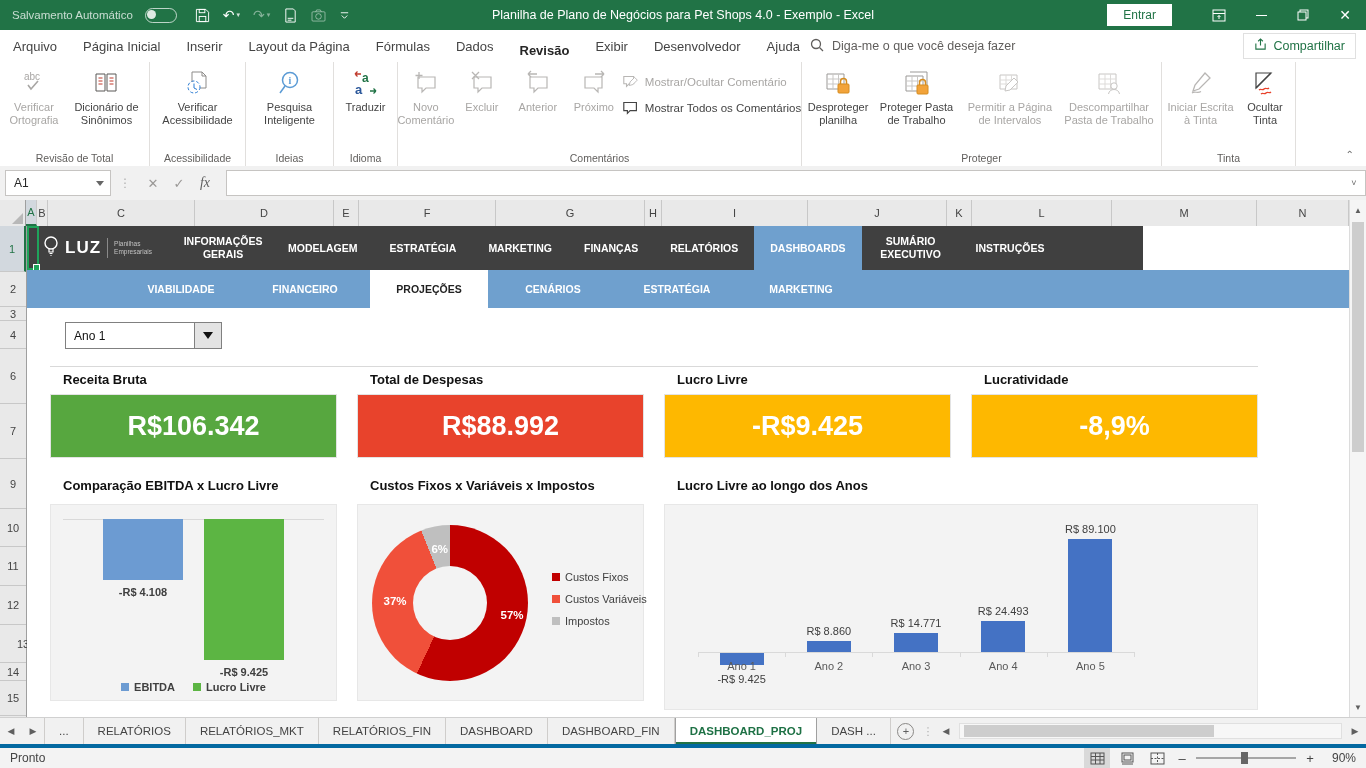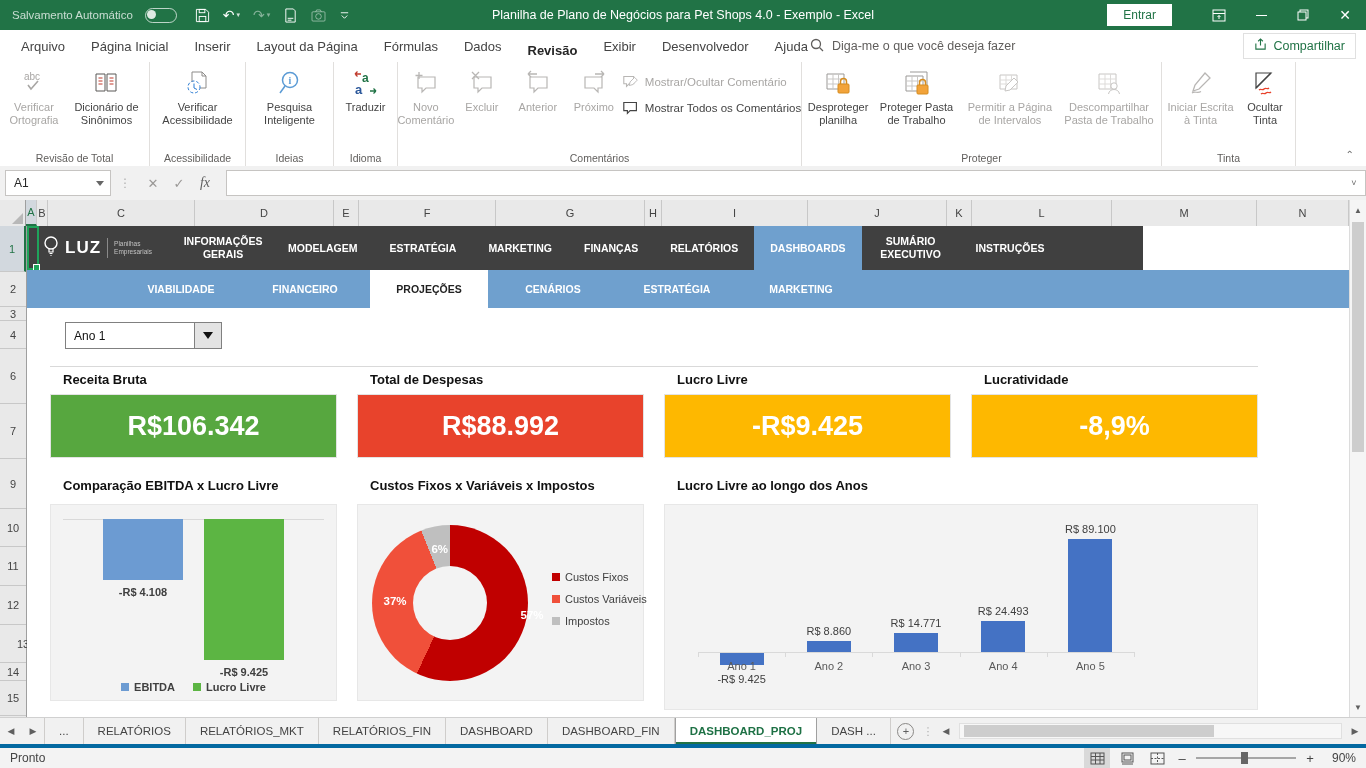--- a/index.html
+++ b/index.html
@@ -15,21 +15,21 @@
   .qat{display:flex;align-items:center;gap:13px;margin-left:6px;}
   .qat .qi{display:flex;align-items:center;gap:2px;}
   .qat svg{display:block;}
   .qarr{font-size:7px;color:rgba(255,255,255,.8);}
   .tb-title{position:absolute;left:50%;transform:translateX(-50%);font-size:12.5px;color:#fff;white-space:nowrap;}
   .tb-right{position:absolute;right:0;top:0;height:30px;display:flex;align-items:center;padding-left:36px;}
   .signin{background:#fff;color:#217346;font-size:12px;border:none;padding:4px 16px;margin-right:26px;cursor:pointer;font-family:inherit;}
   .winbtn{width:42px;height:30px;display:flex;align-items:center;justify-content:center;color:#fff;font-size:12px;}
   
   .tabrow{position:absolute;left:0;top:30px;width:1366px;height:32px;background:#fff;display:flex;align-items:center;}
-  #ribbon-tabs{display:flex;align-items:center;height:100%;padding-left:8px;}
+  #ribbon-tabs{display:flex;align-items:center;height:100%;}
   .rtab{padding:0 13px;font-size:13px;color:#444;height:100%;display:flex;align-items:center;position:relative;cursor:pointer;}
   .rtab.active{font-weight:bold;color:#262626;margin-top:8px;}
   .rtab.active::after{content:"";position:absolute;left:8px;right:8px;bottom:0;height:3px;background:#217346;}
   .tellme{position:absolute;left:810px;display:flex;align-items:center;gap:8px;color:#605e5c;font-size:12.5px;}
   .share{position:absolute;right:10px;display:flex;align-items:center;gap:6px;background:#fff;border:1px solid #e0e0e0;
          color:#217346;font-size:12.5px;padding:4px 10px;cursor:pointer;font-family:inherit;}
   
   .ribbon{position:absolute;left:0;top:62px;width:1366px;height:104px;background:#fff;border-bottom:1px solid #d8d8d8;display:flex;}
   .rgroup{position:relative;border-right:1px solid #e1dfdd;height:100%;box-sizing:border-box;padding:4px 2px 16px 2px;}
   .ritems{display:flex;align-items:flex-start;justify-content:center;height:84px;}
@@ -570,21 +570,21 @@
                 <div>Lucro Livre</div>
               </div>
             </div>
           </div>
         </div>
         <div class="chart" style="left: 330px; width: 287px; height: 230px;">
           <div class="ctitle">Custos Fixos x Variáveis x Impostos</div>
           <div class="cplot" style="height: 197px;">
             <div class="donut" style="left: 14px; top: 20px; width: 156px; height: 156px; background: conic-gradient(rgb(192, 0, 0) 0deg, rgb(192, 0, 0) 205.2deg, rgb(240, 80, 58) 205.2deg, rgb(240, 80, 58) 338.4deg, rgb(191, 191, 191) 338.4deg, rgb(191, 191, 191) 360deg);"></div>
             <div class="dhole" style="left: 55px; top: 61px; width: 74px; height: 74px;"></div>
-            <div class="dval" style="left: 154px; top: 109.998px; margin-left: 20px;">57%</div>
+            <div class="dval" style="left: 154px; top: 109.998px;">57%</div>
             <div class="dval" style="left: 37.0271px; top: 96.2724px;">37%</div>
             <div class="dval" style="left: 81.694px; top: 43.9742px;">6%</div>
             <div class="legend-r" style="left: 194px; top: 66px;">
               <div class="litem">
                 <div class="lsq" style="background: rgb(192, 0, 0);"></div>
                 <div>Custos Fixos</div>
               </div>
               <div class="litem">
                 <div class="lsq" style="background: rgb(240, 80, 58);"></div>
                 <div>Custos Variáveis</div>

